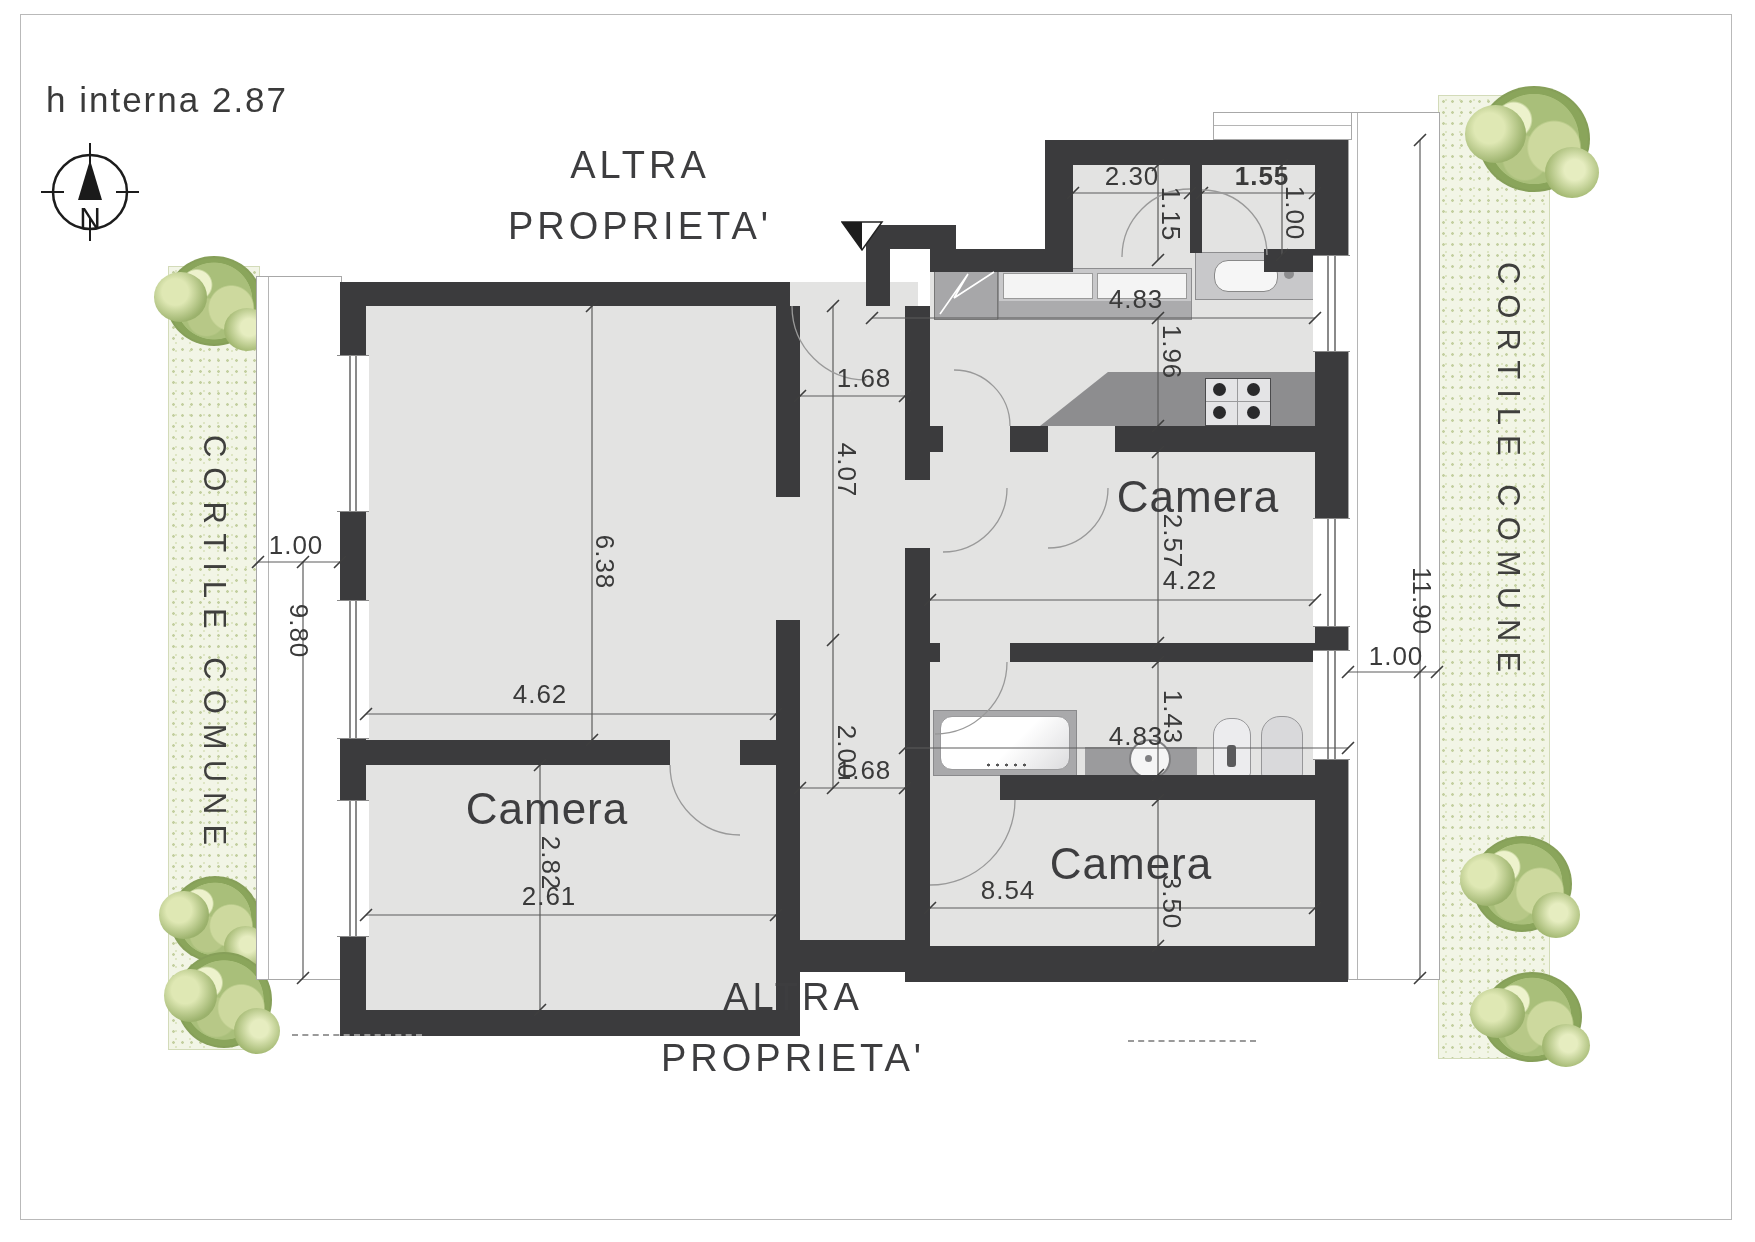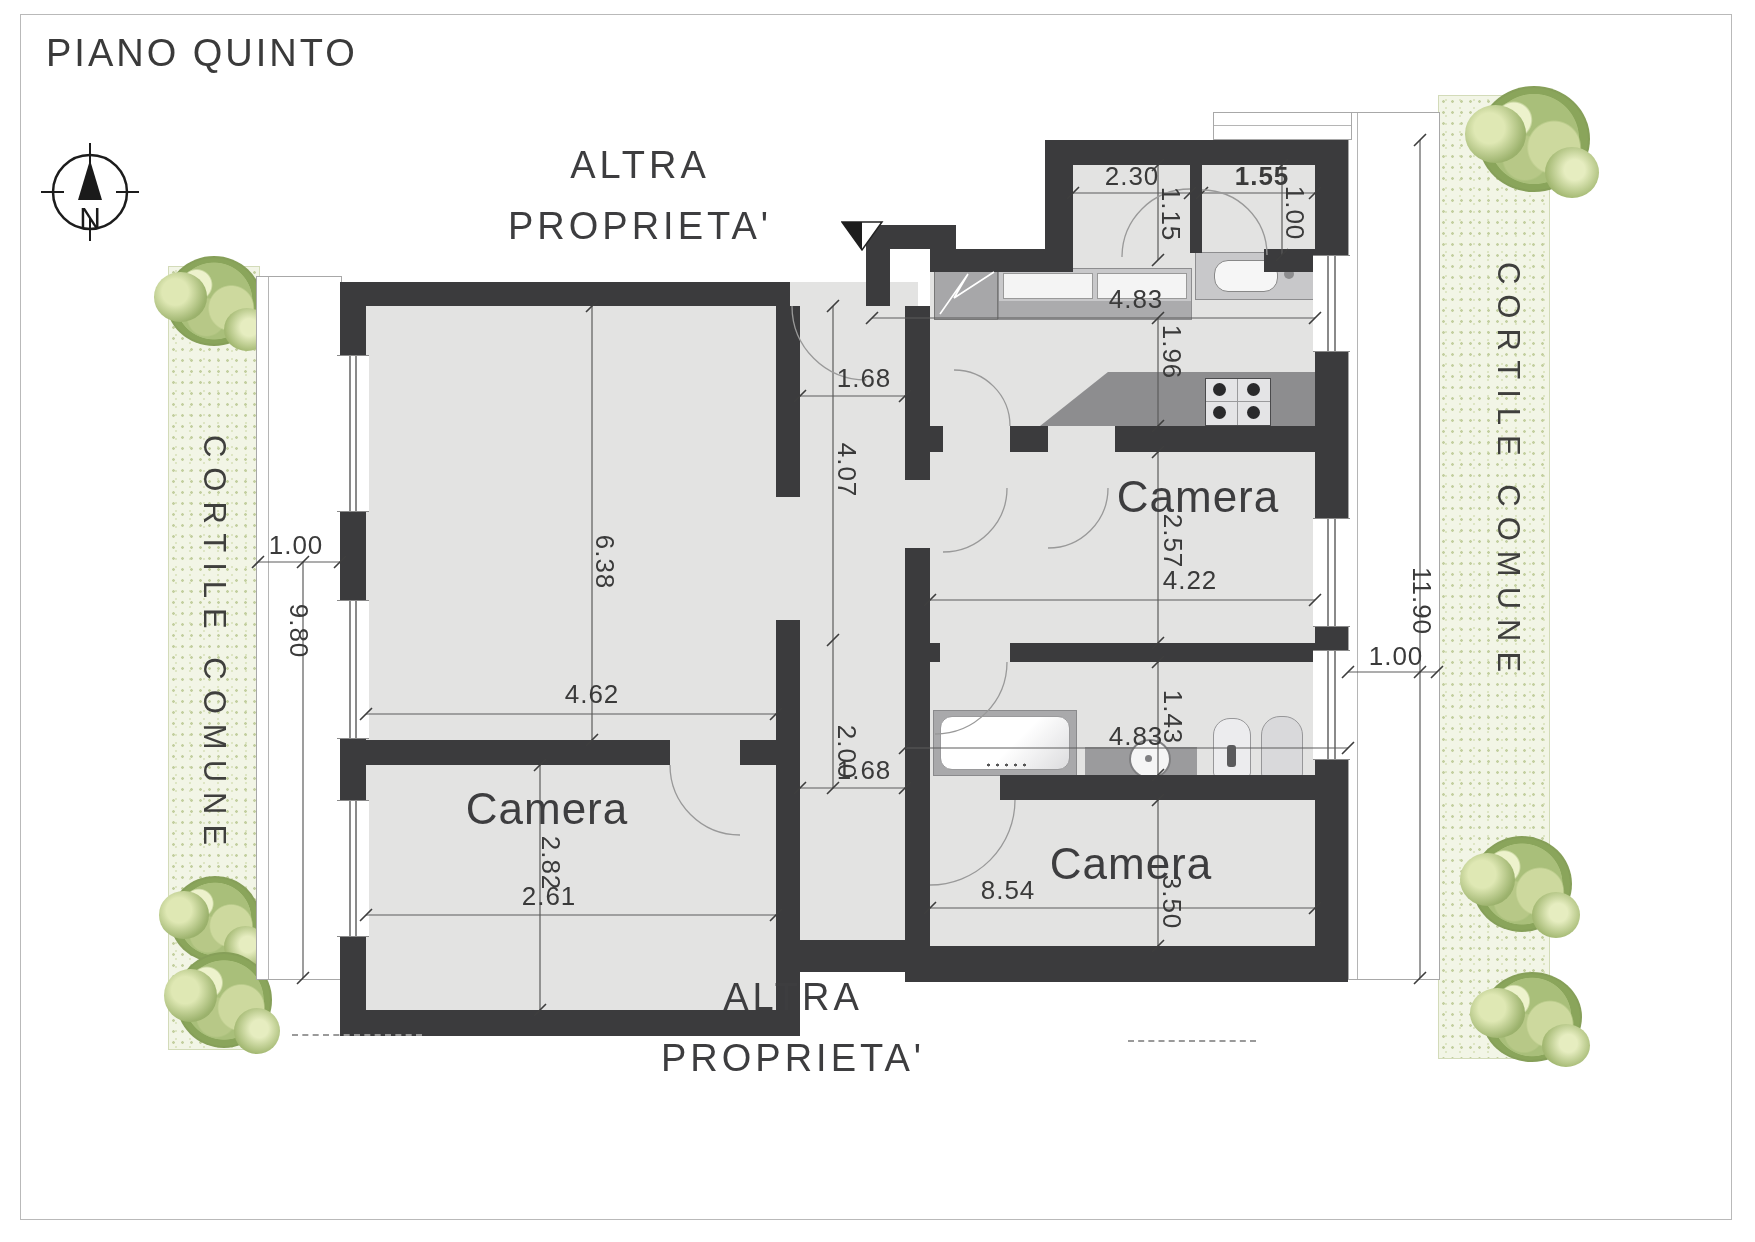--- a/index.html
+++ b/index.html
@@ -40,21 +40,21 @@
   .fix{position:absolute;}
   .dash{position:absolute;border-top:2px dashed #9a9a9a;}
   svg{position:absolute;left:0;top:0;pointer-events:none;}
 </style>
 </head>
 <body>
 
 <div class="canvas">
   <div class="frame"></div>
 
-  <div class="title1">PIANO QUINTO</div>
+  <div class="title2">h interna 2.87</div>
 
   <svg width="110" height="110" style="left:38px;top:140px;">
     <circle cx="52" cy="52" r="37" fill="none" stroke="#1c1c1c" stroke-width="2.5"></circle>
     <path d="M52,3 V26 M52,78 V101 M3,52 H26 M78,52 H101" stroke="#1c1c1c" stroke-width="2"></path>
     <polygon points="52,20 40,60 64,60" fill="#1a1a1a"></polygon>
     <text x="52" y="88" text-anchor="middle" font-size="30" fill="#1a1a1a">N</text>
   </svg>
 
   <div class="court" style="left:168px;top:266px;width:90px;height:782px;"></div>
   <div class="court" style="left:1438px;top:95px;width:110px;height:962px;"></div>
@@ -207,21 +207,21 @@
     <div>PROPRIETA'</div>
   </div>
   <div class="vtext" style="left:214px;top:645px;">CORTILE COMUNE</div>
   <div class="vtext" style="left:1508px;top:472px;">CORTILE COMUNE</div>
 
   <div class="room" style="left:1198px;top:497px;">Camera</div>
   <div class="room" style="left:547px;top:809px;">Camera</div>
   <div class="room" style="left:1131px;top:864px;">Camera</div>
 
   <div class="dm v" style="left:604px;top:562px;">6.38</div>
-  <div class="dm" style="left:592px;top:694px;">4.62</div>
+  <div class="dm" style="left:540px;top:694px;">4.62</div>
   <div class="dm" style="left:864px;top:378px;">1.68</div>
   <div class="dm v" style="left:846px;top:470px;">4.07</div>
   <div class="dm v" style="left:846px;top:752px;">2.00</div>
   <div class="dm" style="left:864px;top:770px;">1.68</div>
   <div class="dm" style="left:1136px;top:299px;">4.83</div>
   <div class="dm v" style="left:1171px;top:352px;">1.96</div>
   <div class="dm" style="left:1132px;top:176px;">2.30</div>
   <div class="dm v" style="left:1170px;top:214px;">1.15</div>
   <div class="dm" style="left:1262px;top:176px;font-weight:bold;">1.55</div>
   <div class="dm v" style="left:1294px;top:213px;">1.00</div>

